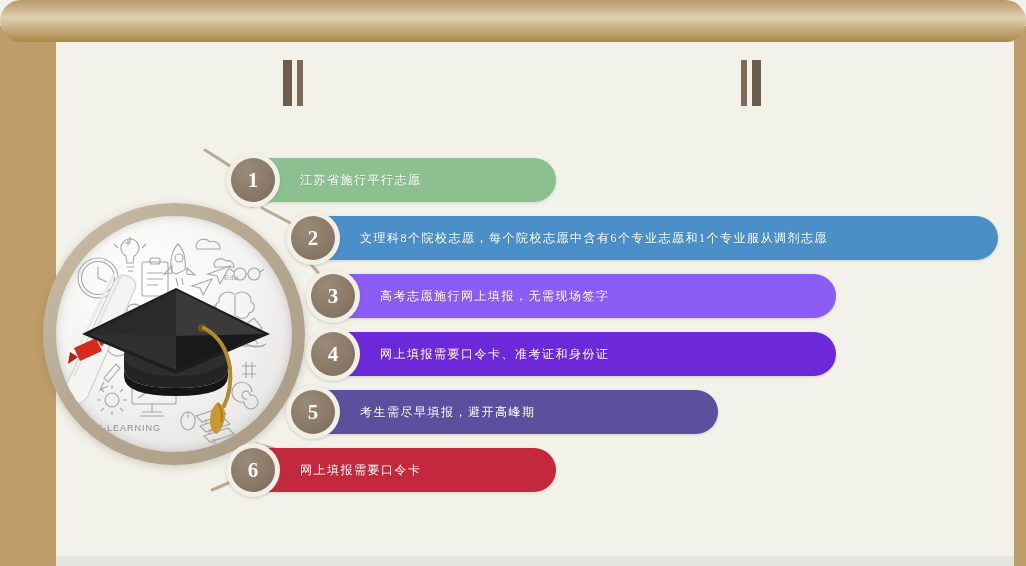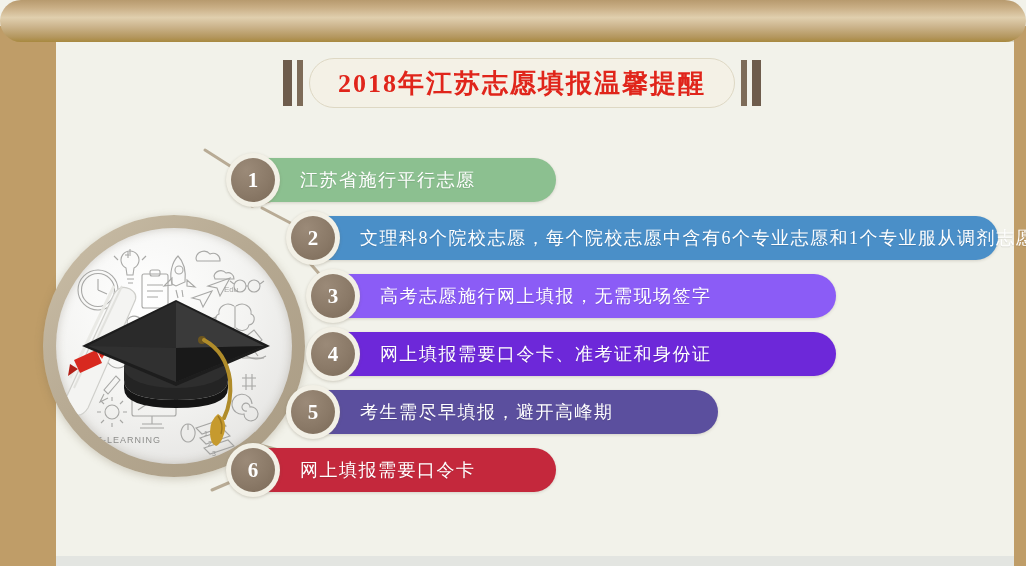--- a/index.html
+++ b/index.html
@@ -72,21 +72,21 @@
     color: #e0251b;
     font-size: 26px;
     font-weight: bold;
     letter-spacing: 2px;
     font-family: "Liberation Serif", "DejaVu Serif", serif;
     white-space: nowrap;
   }
 
   
   .photo-ring {
-    position: absolute; left: 43px; top: 215px;
+    position: absolute; left: 43px; top: 203px;
     width: 262px; height: 262px;
     border-radius: 50%;
     background: linear-gradient(135deg, #cbbfa8 0%, #b6a992 45%, #a99b83 100%);
     box-shadow: 0 2px 8px rgba(120,105,80,0.30);
     padding: 13px;
   }
   .photo-inner {
     position: relative;
     width: 236px; height: 236px;
     border-radius: 50%;
@@ -103,21 +103,21 @@
   .item { position: absolute; height: 44px; }
   .pill {
     position: absolute; left: 0; top: 0; height: 44px;
     border-radius: 22px;
     display: flex; align-items: center;
     padding-left: 62px; padding-right: 22px;
     box-shadow: 0 1px 3px rgba(100,90,70,0.20);
   }
   .pill-text {
     color: #ffffff;
-    font-size: 18px;
+    font-size: 12px;
     letter-spacing: 1.5px;
     white-space: nowrap;
     font-family: "Liberation Serif", "DejaVu Serif", serif;
     text-shadow: 0 1px 1px rgba(0,0,0,0.12);
   }
   .badge {
     position: absolute; left: -12px; top: -5px;
     width: 54px; height: 54px; border-radius: 50%;
     background: #f2f0e6;
     display: flex; align-items: center; justify-content: center;
@@ -154,23 +154,20 @@
   <div class="frame-left"></div>
   <div class="frame-right"></div>
   <div class="frame-bottom"></div>
   <div class="frame-top"></div>
 
   <div class="title-wrap">
     <div class="title-bar tb1"></div>
     <div class="title-bar thin tb2"></div>
     <div class="title-bar thin tb3"></div>
     <div class="title-bar tb4"></div>
-    <div class="title-capsule">
-      <span class="title-text">2018年江苏志愿填报温馨提醒</span>
-    </div>
   </div>
 
   <svg class="connectors" viewBox="0 0 1026 566" width="1026" height="566">
     <g stroke="#b8ab95" stroke-width="3" fill="none" stroke-linecap="round">
       <path d="M 205 150 L 252 180"></path>
       <path d="M 262 208 L 300 228"></path>
       <path d="M 300 252 L 330 286"></path>
       <path d="M 316 360 L 330 346"></path>
       <path d="M 300 412 L 318 402"></path>
       <path d="M 212 490 L 254 472"></path>

